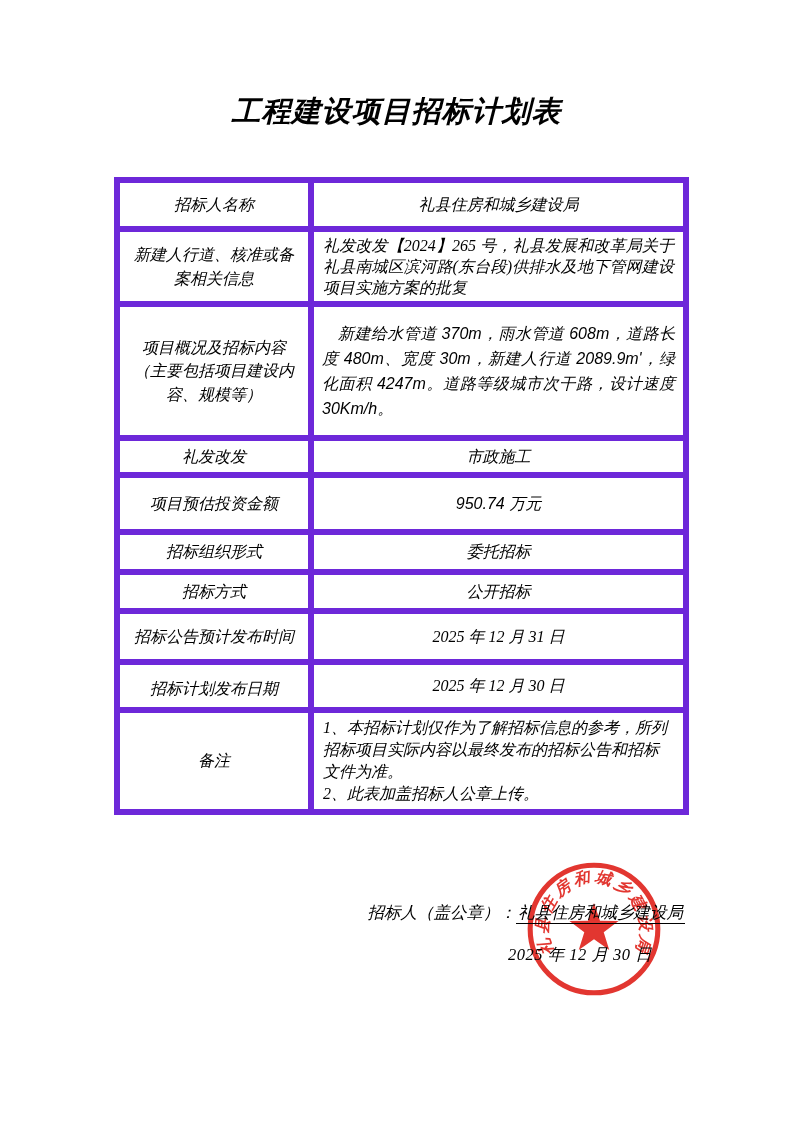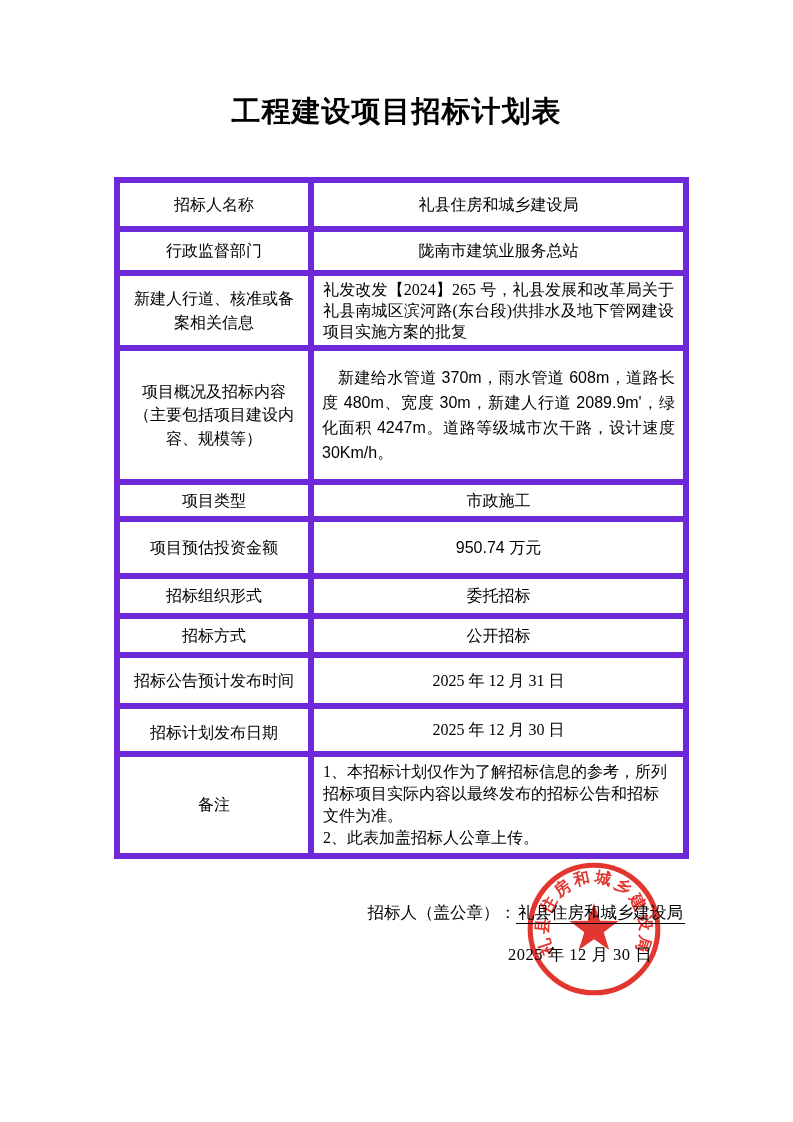--- a/index.html
+++ b/index.html
@@ -3,20 +3,21 @@
 <meta charset="utf-8">
 <style>
   html,body { margin:0; padding:0; background:#ffffff; }
   .page {
     position:relative;
     width:793px; height:1122px;
     background:#ffffff;
     color:#000;
     font-family:"Liberation Serif","DejaVu Serif",serif;
     overflow:hidden;
+    font-style:italic;
   }
   .title {
     position:absolute; top:92px; left:0; width:100%;
     text-align:center;
     font-size:29px; font-weight:bold; letter-spacing:1px;
     margin:0;
   }
   table.tbl {
     position:absolute; left:114px; top:177px;
     width:569px;
@@ -76,34 +77,30 @@
   <table class="tbl">
     <colgroup>
       <col style="width:194px">
       <col style="width:375px">
     </colgroup>
     <tbody>
       <tr style="height:49px">
         <td class="lbl">招标人名称</td>
         <td class="val">礼县住房和城乡建设局</td>
       </tr>
-      <tr style="height:44px">
-        <td class="lbl">行政监督部门</td>
-        <td class="val">陇南市建筑业服务总站</td>
-      </tr>
       <tr style="height:65px">
         <td class="lbl">新建人行道、核准或备案相关信息</td>
         <td class="val para">礼发改发【2024】265 号，礼县发展和改革局关于礼县南城区滨河路(东台段)供排水及地下管网建设项目实施方案的批复</td>
       </tr>
       <tr style="height:134px">
         <td class="lbl">项目概况及招标内容（主要包括项目建设内容、规模等）</td>
         <td class="val overview sans">新建给水管道 370m，雨水管道 608m，道路长度 480m、宽度 30m，新建人行道 2089.9m'，绿化面积 4247m。道路等级城市次干路，设计速度 30Km/h。</td>
       </tr>
       <tr style="height:37px">
-        <td class="lbl">项目类型</td>
+        <td class="lbl">礼发改发</td>
         <td class="val">市政施工</td>
       </tr>
       <tr style="height:57px">
         <td class="lbl">项目预估投资金额</td>
         <td class="val sans">950.74 万元</td>
       </tr>
       <tr style="height:40px">
         <td class="lbl">招标组织形式</td>
         <td class="val">委托招标</td>
       </tr>

